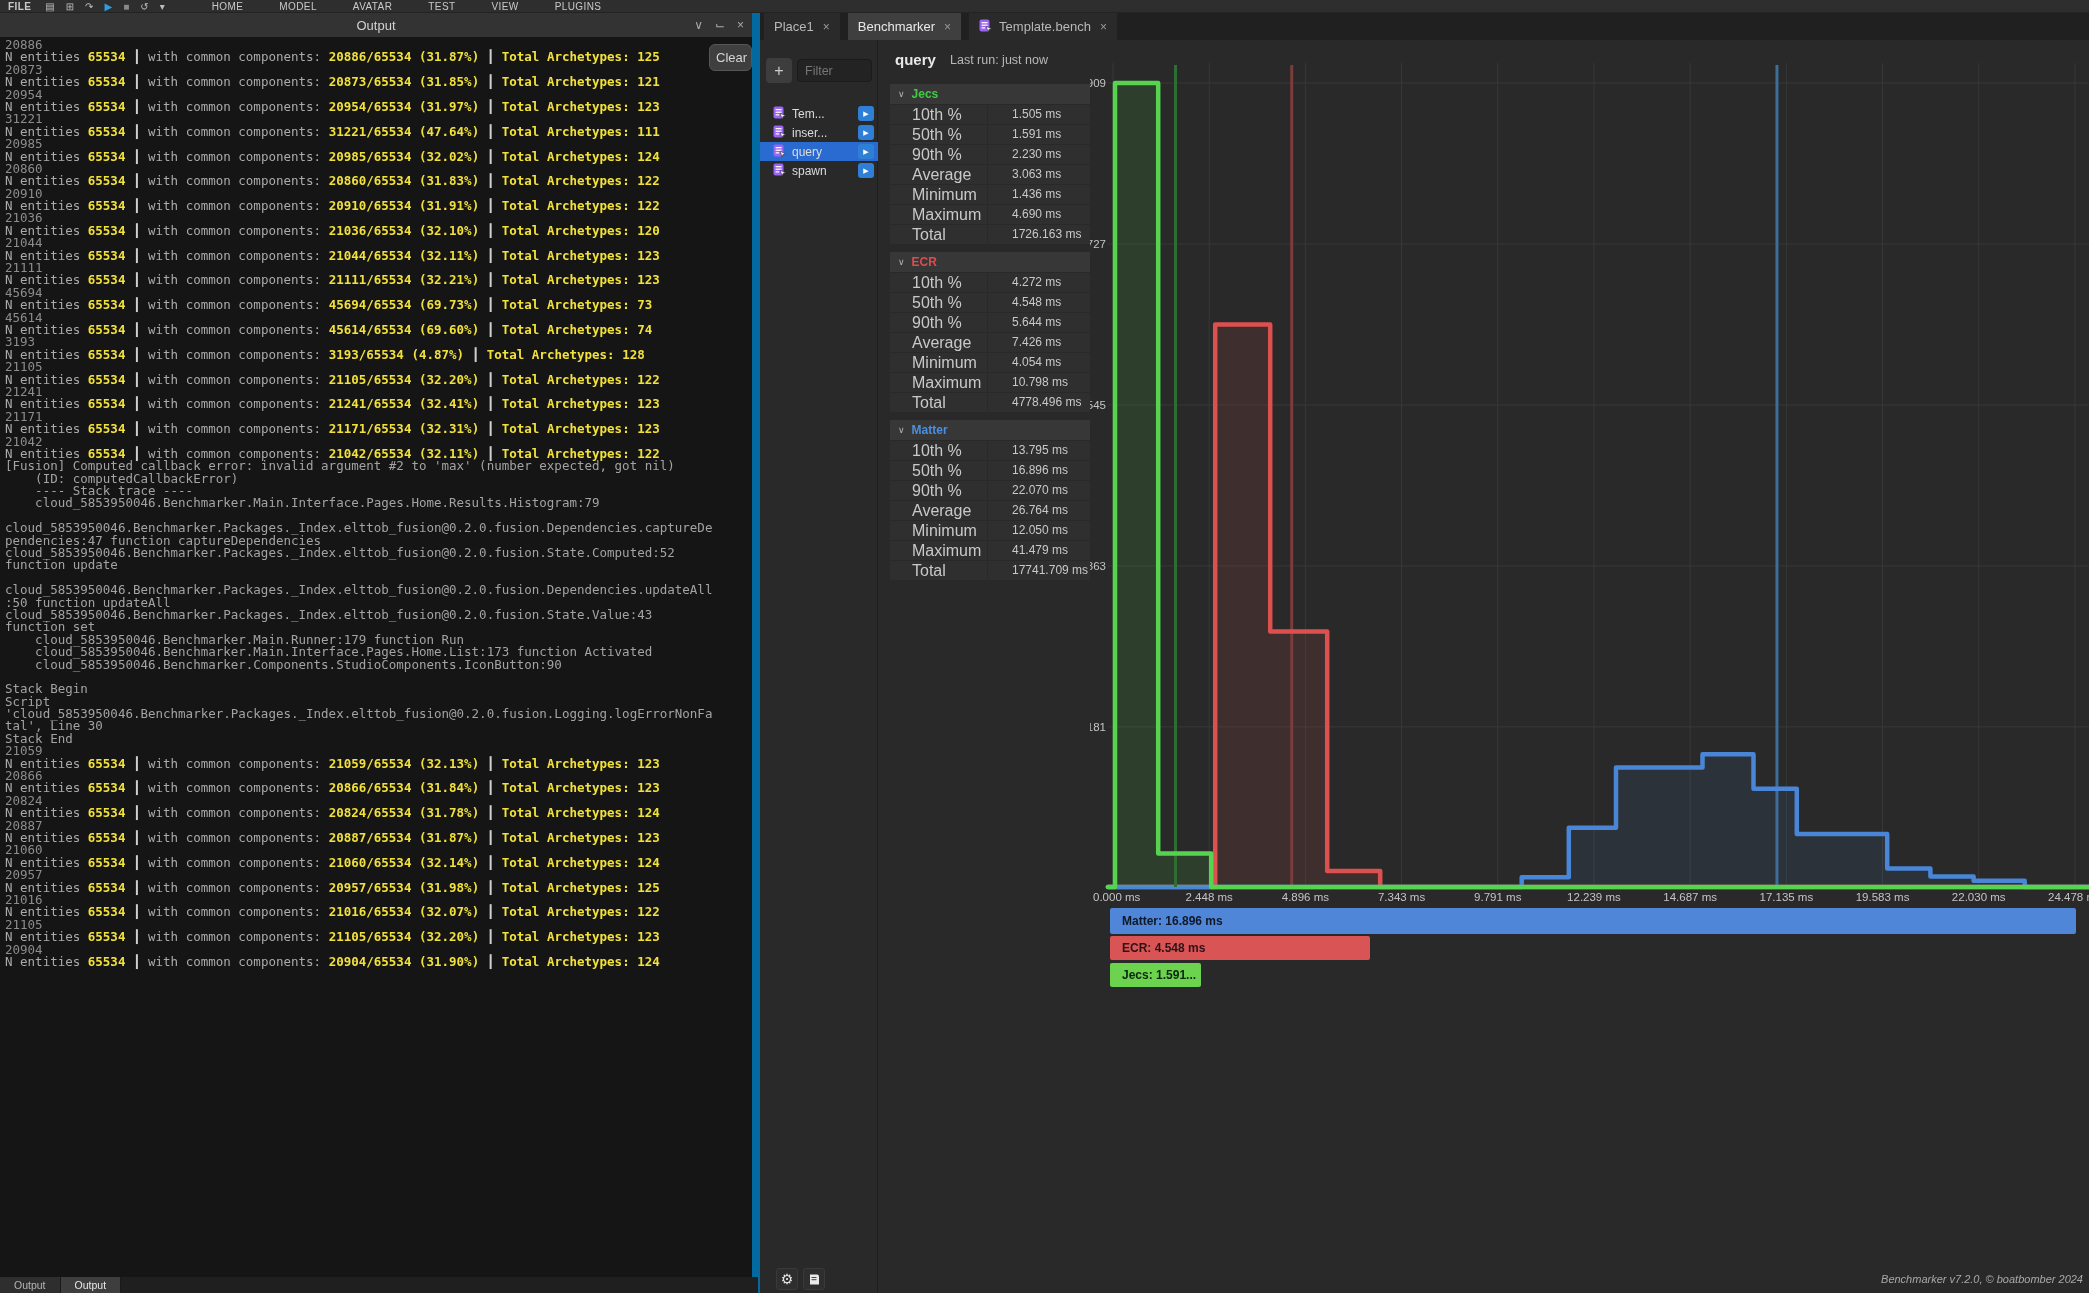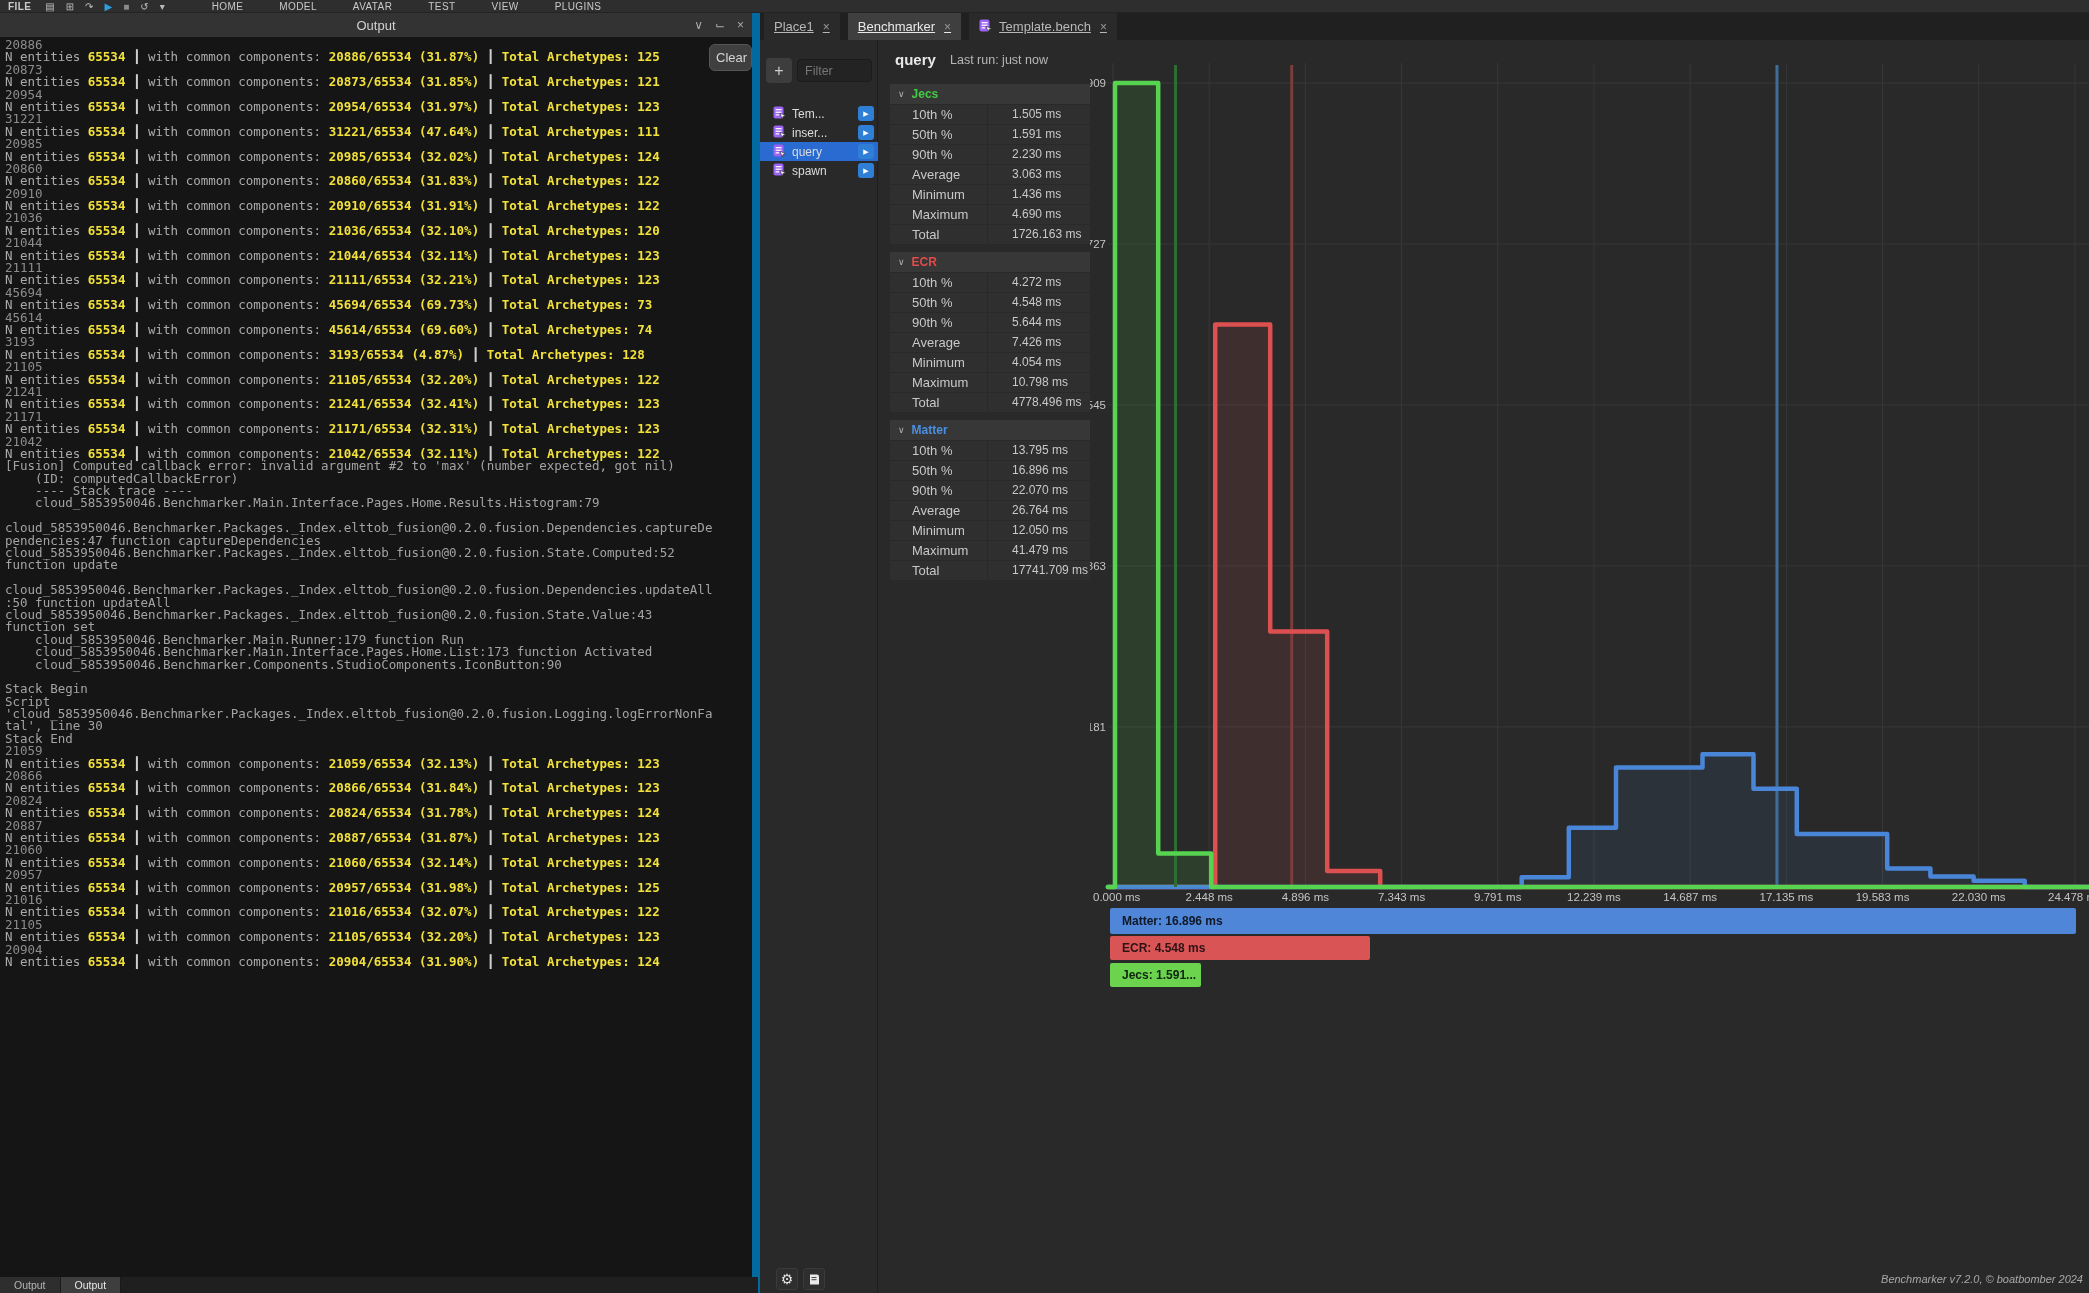--- a/index.html
+++ b/index.html
@@ -33,21 +33,21 @@
   #clear-btn{position:absolute;left:709px;top:31px;width:43px;height:27px;background:#3f3f3f;
              border:1px solid #565656;border-radius:6px;color:#d5d5d5;font-size:13px;
              font-family:"Liberation Sans",sans-serif;cursor:pointer;}
   #bottom-tabs{position:absolute;left:0;bottom:0;width:758px;height:16px;background:#1f1f1f;display:flex;}
   #bottom-tabs .btab{height:16px;line-height:16px;font-size:10.5px;padding:0 14px;border-right:1px solid #1a1a1a;}
   #bottom-tabs .btab.dim{background:#2e2e2e;color:#b5b5b5;}
   #bottom-tabs .btab.lit{background:#3e3e3e;color:#e8e8e8;}
   
   #right{position:absolute;left:760px;top:13px;width:1329px;height:1280px;background:#292929;}
   #tabbar{position:absolute;left:0;top:0;width:1329px;height:27px;background:#202020;display:flex;align-items:stretch;padding-left:4px;box-sizing:border-box;}
-  .tab{display:flex;align-items:center;gap:7px;padding:0 10px;font-size:13px;margin-right:8px;cursor:pointer;text-decoration:underline;}
+  .tab{display:flex;align-items:center;gap:7px;padding:0 10px;font-size:13px;margin-right:8px;cursor:pointer;}
   .tab.inactive{background:#2a2a2a;color:#b8b8b8;}
   .tab.active{background:#3f3f3f;color:#e9e9e9;}
   .tab .tx{color:#9a9a9a;font-size:12px;margin-left:2px;}
   
   #list-panel{position:absolute;left:0;top:27px;width:118px;height:1253px;border-right:1px solid #1e1e1e;box-sizing:border-box;}
   #add-btn{position:absolute;left:6px;top:18px;width:26px;height:25px;background:#3d3d3d;border:none;border-radius:4px;
            color:#cccccc;font-size:16px;line-height:24px;cursor:pointer;}
   #filter-input{position:absolute;left:37px;top:19px;width:75px;height:23px;background:#232323;border:1px solid #1b1b1b;
            border-radius:4px;color:#cfcfcf;font-size:12.5px;padding:0 7px;box-sizing:border-box;font-family:"Liberation Sans",sans-serif;}
   #filter-input::placeholder{color:#767676;}
@@ -60,21 +60,21 @@
   
   #bench-name{position:absolute;left:135px;top:38px;font-size:15px;font-weight:bold;color:#e8e8e8;}
   #bench-lastrun{position:absolute;left:190px;top:40px;font-size:12.5px;color:#b8b8b8;}
   
   #stats{position:absolute;left:130px;top:71px;width:200px;}
   .sec{margin-bottom:8px;}
   .sec-h{height:20px;background:#373737;display:flex;align-items:center;padding-left:8px;box-sizing:border-box;cursor:pointer;}
   .sec-h .chev{color:#b5b5b5;font-size:9px;margin-right:7px;}
   .sec-h .sec-name{font-size:12px;font-weight:bold;}
   .srow{display:flex;gap:1px;margin-top:1px;height:19px;}
-  .srow .c1{width:97px;background:#2f2f2f;color:#c9c9c9;font-size:13px;line-height:19px;padding-left:22px;box-sizing:border-box;}
+  .srow .c1{width:97px;background:#2f2f2f;color:#c9c9c9;font-size:16px;line-height:19px;padding-left:22px;box-sizing:border-box;}
   .srow .c2{flex:1;background:#2f2f2f;color:#c9c9c9;font-size:12px;line-height:19px;padding-left:24px;box-sizing:border-box;}
   
   #chart-svg{position:absolute;left:330px;top:42px;}
   .legend-bar{position:absolute;border-radius:2px;white-space:nowrap;overflow:hidden;
               font-size:12px;font-weight:600;box-sizing:border-box;padding-left:12px;}
   
   #foot-btns{position:absolute;left:16px;top:1255px;display:flex;gap:5px;}
   .fbtn{width:22px;height:22px;background:#2e2e2e;border:1px solid #3a3a3a;border-radius:3px;color:#e5e5e5;
         font-size:14px;line-height:20px;padding:0;cursor:pointer;display:flex;align-items:center;justify-content:center;}
   #credit{position:absolute;right:6px;top:1260px;font-size:11px;font-style:italic;color:#a8a8a8;margin-left:12px;}

